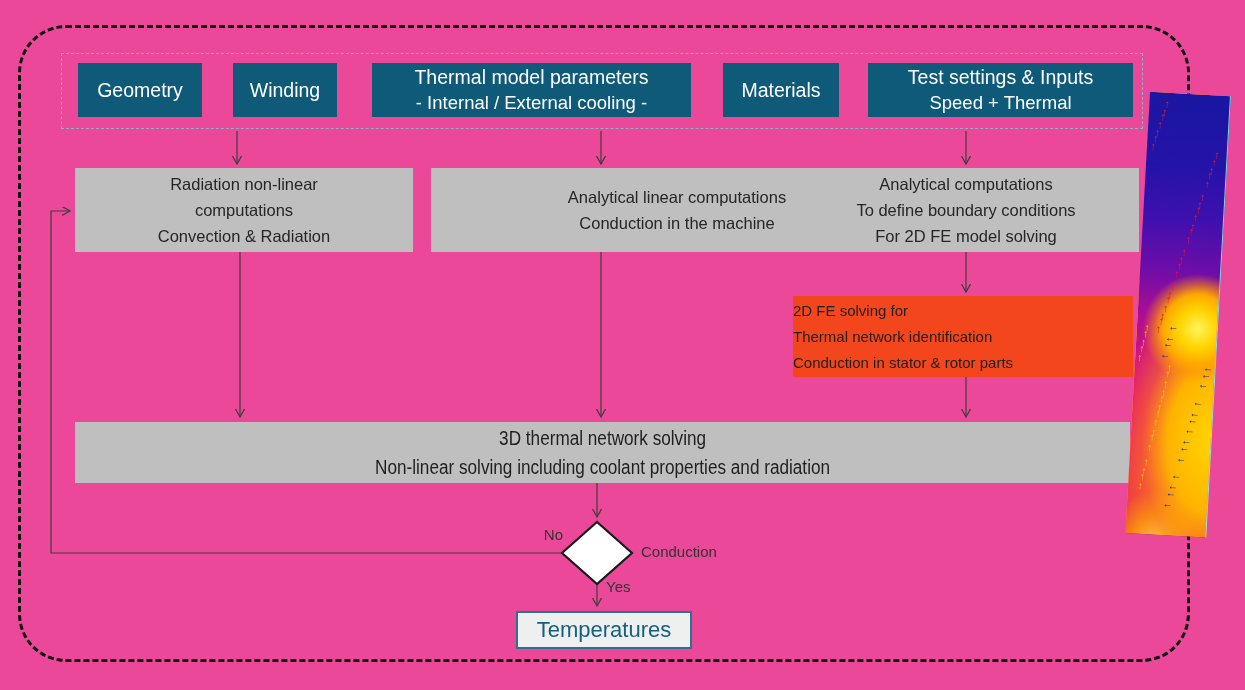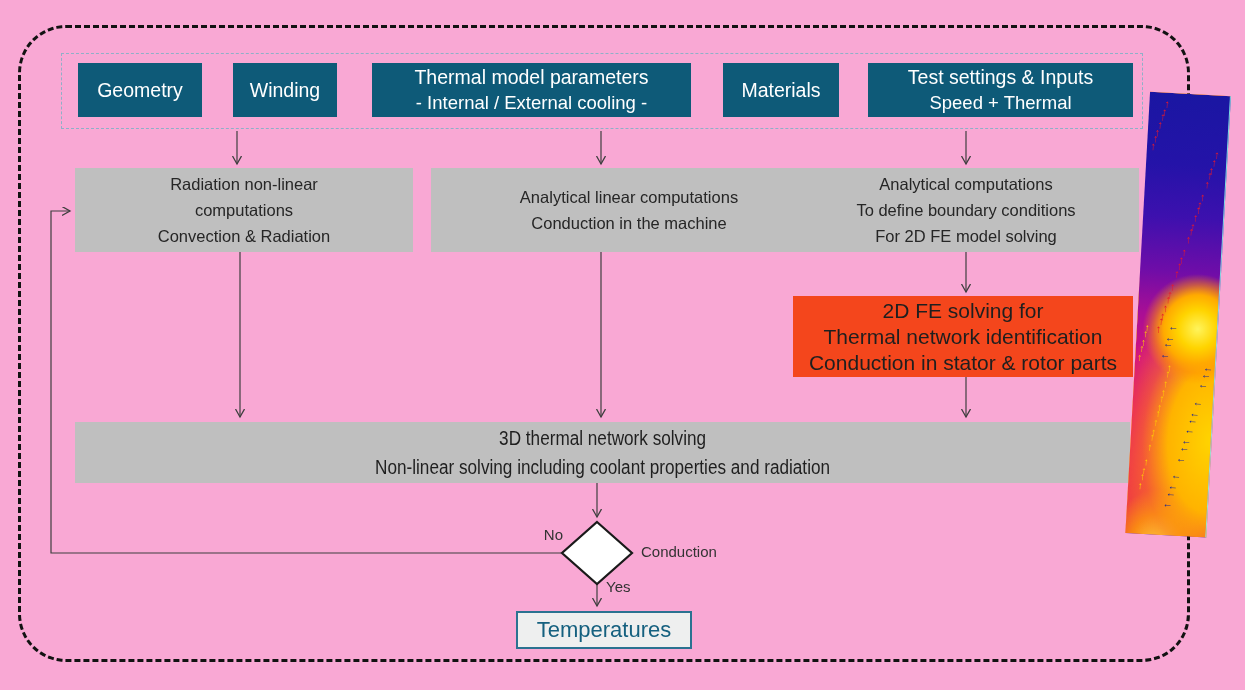--- a/index.html
+++ b/index.html
@@ -1,35 +1,35 @@
 <!DOCTYPE html>
 <html><head>
 <meta charset="utf-8">
 <style>
   html,body{margin:0;padding:0;background:#ffffff;}
   body{font-family:"Liberation Sans","DejaVu Sans",sans-serif;}
-  .canvas{position:relative;width:1245px;height:690px;background:#f9a8d4;overflow:hidden;}
+  .canvas{position:relative;width:1245px;height:690px;background:#ec4899;overflow:hidden;}
 
   .outer-border{position:absolute;left:18px;top:25px;width:1166px;height:631px;
     border:3px dashed #121212;border-radius:48px;z-index:1;}
   .inner-border{position:absolute;left:61px;top:53px;width:1080px;height:74px;
     border:1.5px dashed #8fb0c8;z-index:2;}
 
   .teal-box{position:absolute;top:63px;height:54px;background:#0e5a78;color:#ffffff;
     display:flex;flex-direction:column;align-items:center;justify-content:center;
     text-align:center;font-size:19.5px;line-height:25px;z-index:3;}
   .teal-box .sub{font-size:18.5px;}
 
   .gray-box{position:absolute;top:168px;height:84px;background:#bfbfbf;color:#262626;
     display:flex;flex-direction:column;align-items:center;justify-content:center;
     text-align:center;font-size:16.5px;line-height:26px;z-index:3;}
 
   .orange-box{position:absolute;left:793px;top:296px;width:340px;height:81px;background:#f4461c;
-    color:#1f1f1f;display:flex;flex-direction:column;align-items:center;justify-content:center;
-    text-align:center;font-size:21px;line-height:26px;z-index:3;}
+    color:#1f1f1f;display:flex;flex-direction:column;align-items:flex-start;justify-content:center;
+    text-align:center;font-size:15px;line-height:26px;z-index:3;}
 
   .solver-box{position:absolute;left:75px;top:422px;width:1055px;height:61px;background:#bfbfbf;
     color:#1f1f1f;display:flex;flex-direction:column;align-items:center;justify-content:center;
     text-align:center;font-size:19.5px;line-height:29px;z-index:3;}
   .solver-box span{display:inline-block;transform:scaleX(0.88);white-space:nowrap;}
 
   .flow-overlay{position:absolute;left:0;top:0;width:1245px;height:690px;z-index:4;pointer-events:none;}
 
   .flow-label{position:absolute;font-size:15px;color:#333333;z-index:5;}
   .label-no{left:518px;top:526px;width:45px;text-align:right;}
@@ -74,21 +74,21 @@
   <div class="teal-box" style="left:868px;width:265px;">
     <span>Test settings &amp; Inputs</span>
     <span class="sub">Speed + Thermal</span>
   </div>
 
   <div class="gray-box" style="left:75px;width:338px;">
     <span>Radiation non-linear</span>
     <span>computations</span>
     <span>Convection &amp; Radiation</span>
   </div>
-  <div class="gray-box" style="left:431px;width:396px;">
+  <div class="gray-box" style="left:431px;width:396px;padding-left:48px;">
     <span>Analytical linear computations</span>
     <span>Conduction in the machine</span>
   </div>
   <div class="gray-box" style="left:793px;width:346px;">
     <span>Analytical computations</span>
     <span>To define boundary conditions</span>
     <span>For 2D FE model solving</span>
   </div>
 
   <div class="orange-box">

